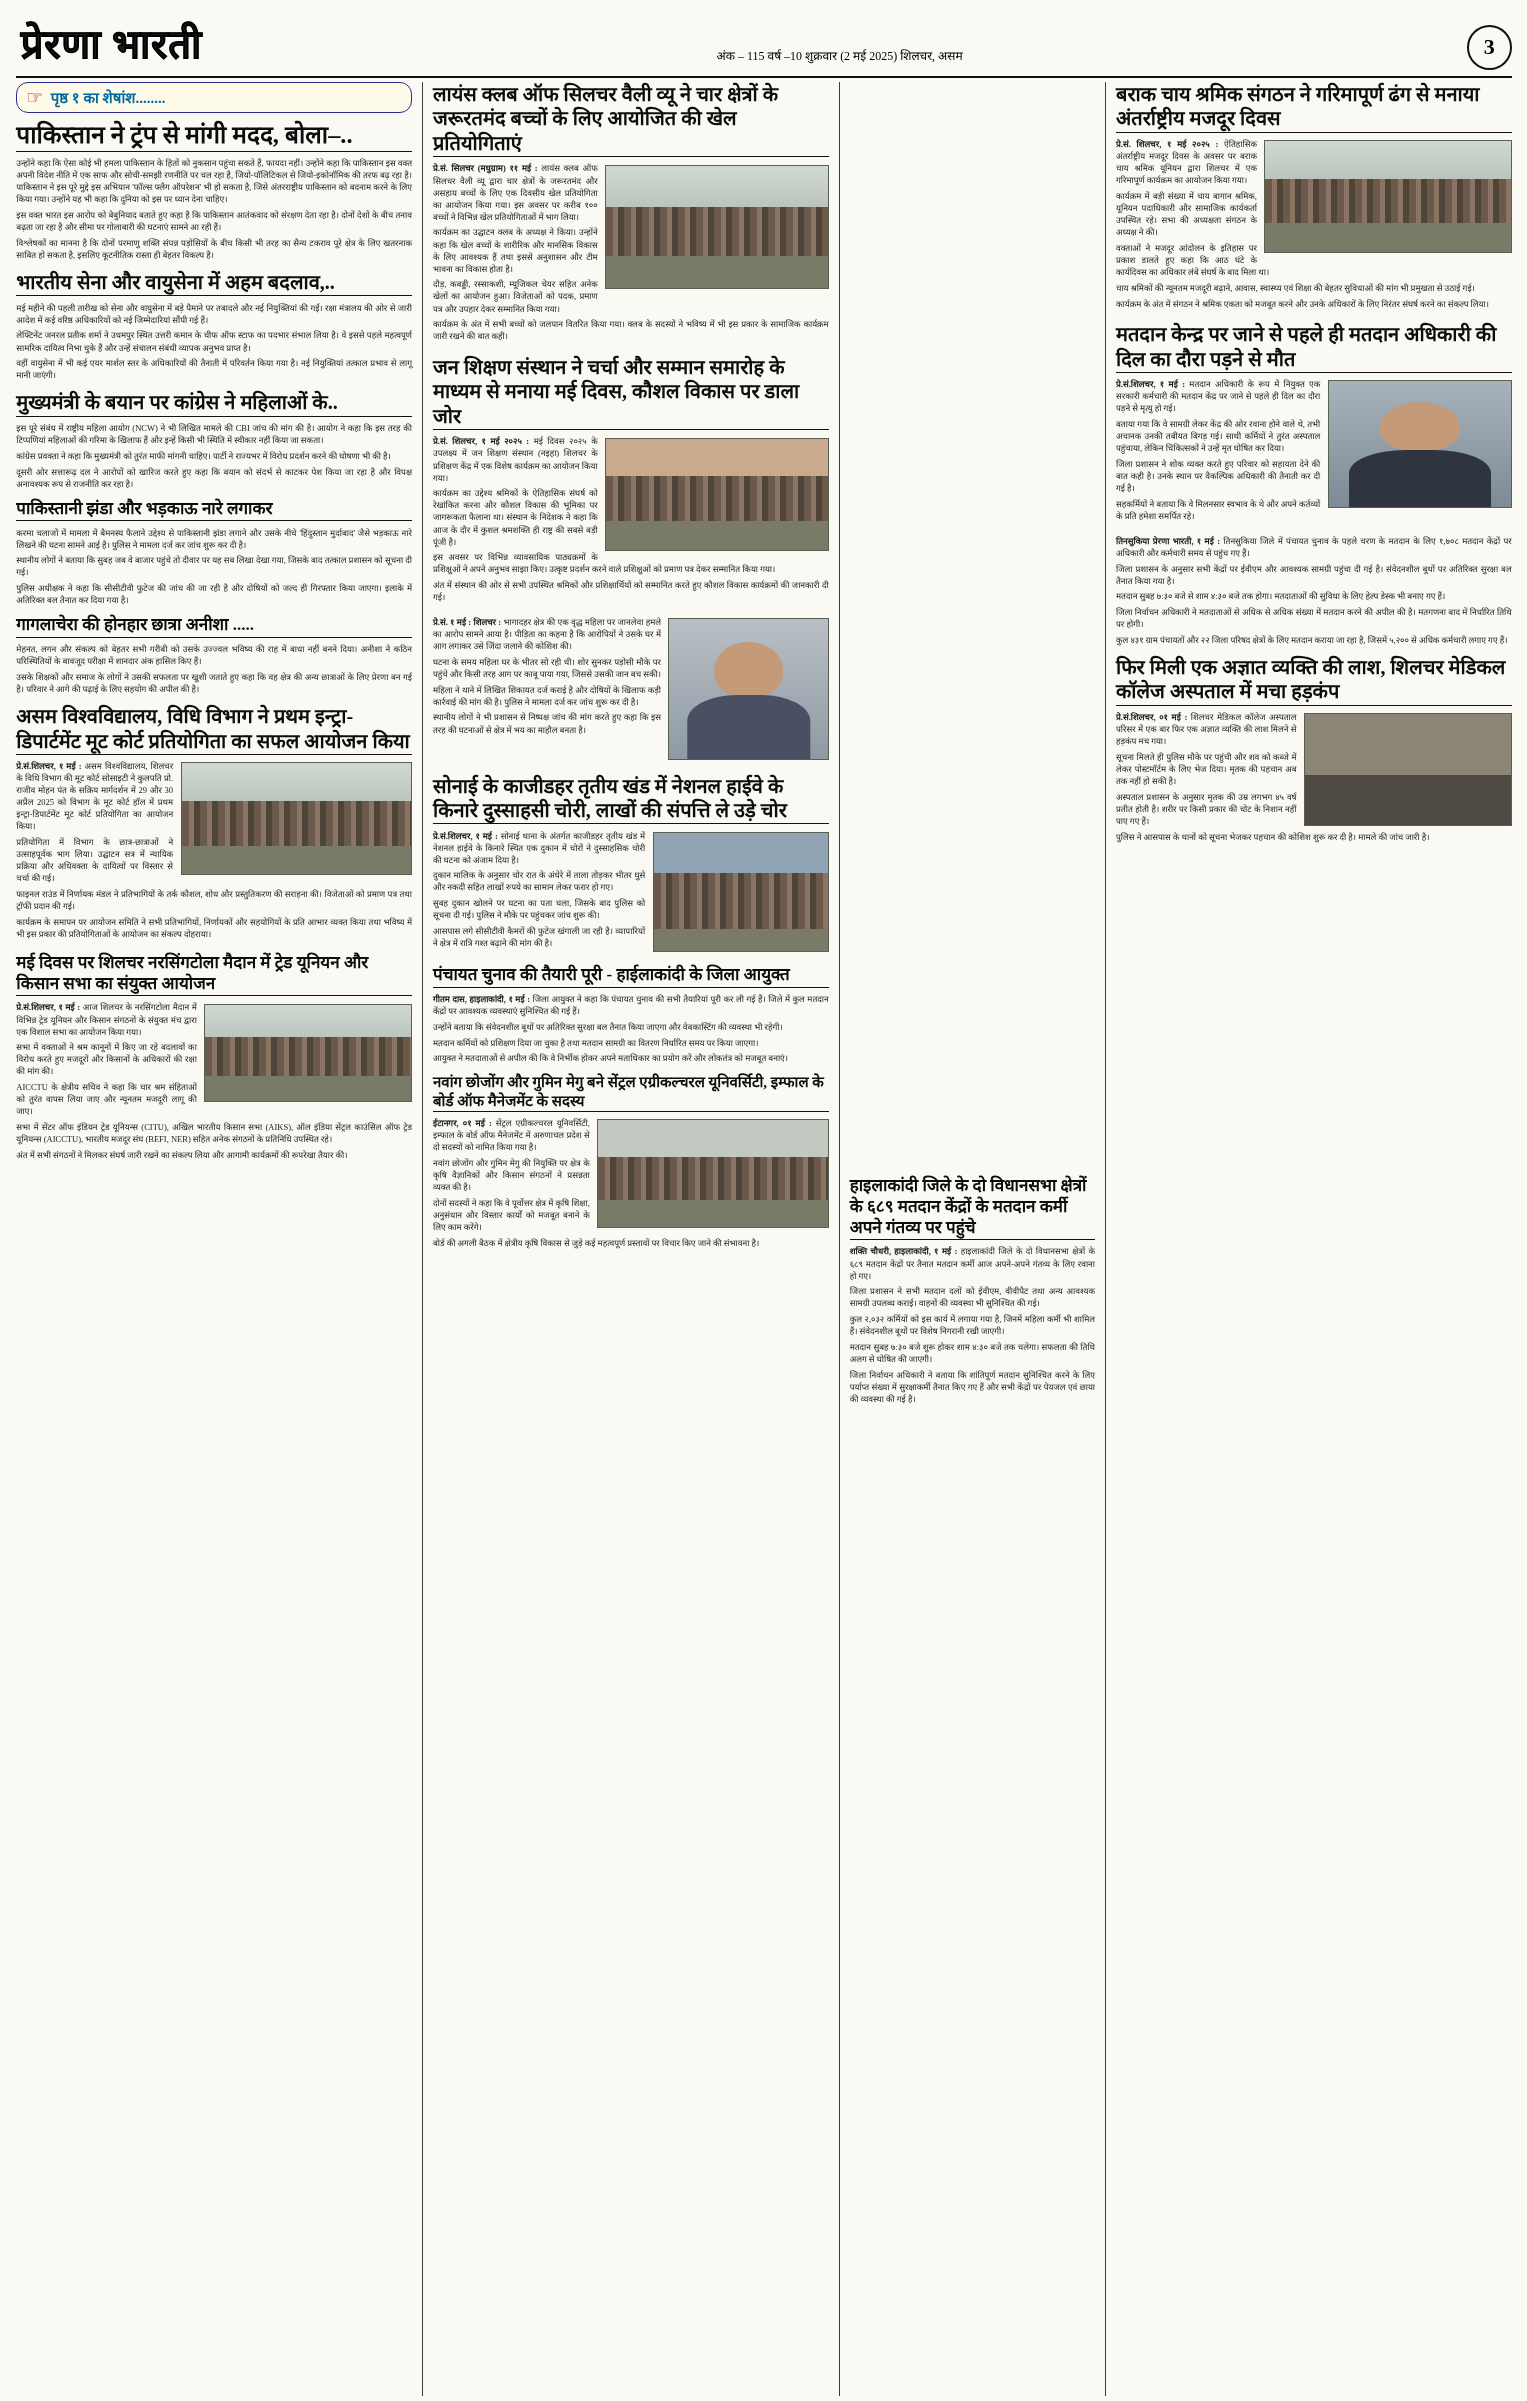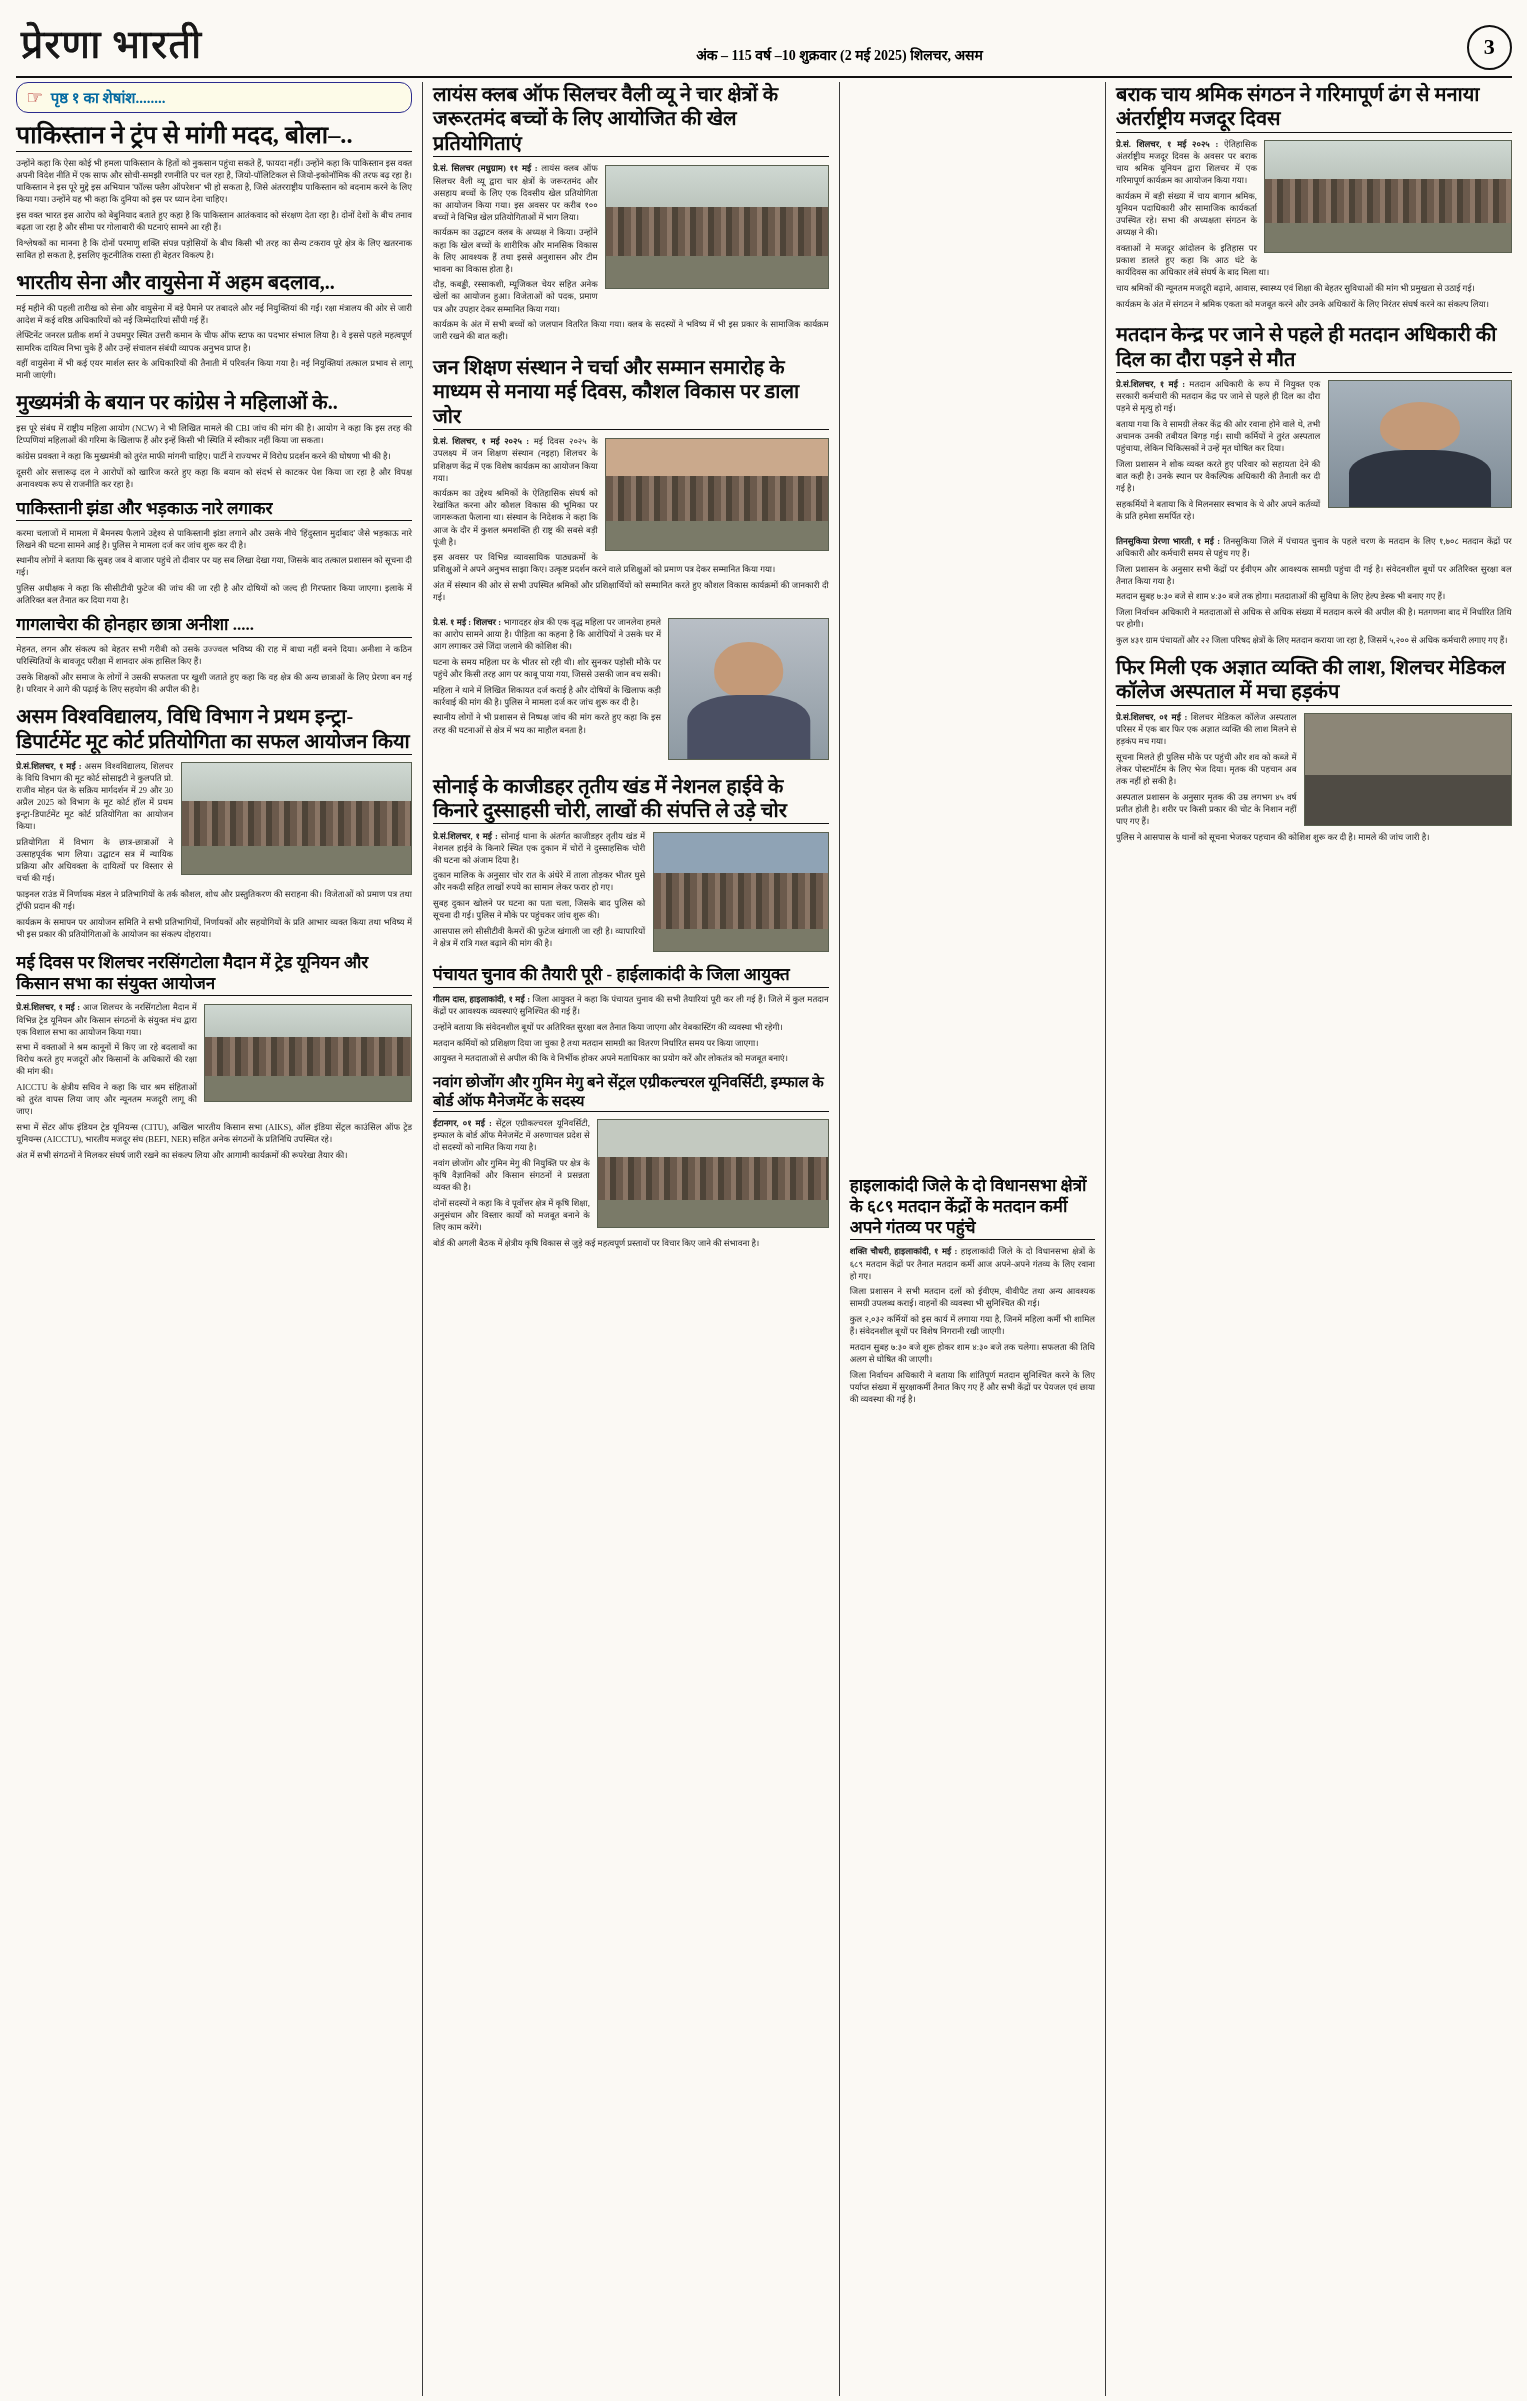--- a/index.html
+++ b/index.html
@@ -8,26 +8,26 @@
   .page{
     width:1528px;height:2401px;background:#fbf9f4;position:relative;
     box-sizing:border-box;padding:13.3px 16.3px;overflow:hidden;
   }
   .masthead{
     display:flex;align-items:flex-end;justify-content:space-between;
     border-bottom:2.2px solid #111;padding-bottom:4.4px;margin-bottom:4.4px;
   }
   .mast-title{
     font-family:"Liberation Serif", serif;
-    font-size:40px;font-weight:normal;letter-spacing:0.7px;
+    font-size:40px;font-weight:bold;letter-spacing:0.7px;
     -webkit-text-stroke:0.7px #000;color:#1a1a1a;
     padding:1.5px 10.4px 1.5px 4.4px;
   }
   .mast-center{
-    font-size:14px;font-weight:bold;text-align:center;flex:1;padding-bottom:7.4px;
+    font-size:12px;font-weight:normal;text-align:center;flex:1;padding-bottom:7.4px;
   }
   .mast-page{
     width:41px;height:41px;border:2.2px solid #111;border-radius:50%;
     display:flex;align-items:center;justify-content:center;
     font-size:22px;font-weight:bold;margin-bottom:1.5px;
   }
   .cols{display:flex;gap:10.4px;height:2314px;}
   .col{flex:1;min-width:0;}
   .col-rule{border-left:1.1px solid #3b3b3b;padding-left:9.6px;}
   .art{margin-bottom:9px;}

